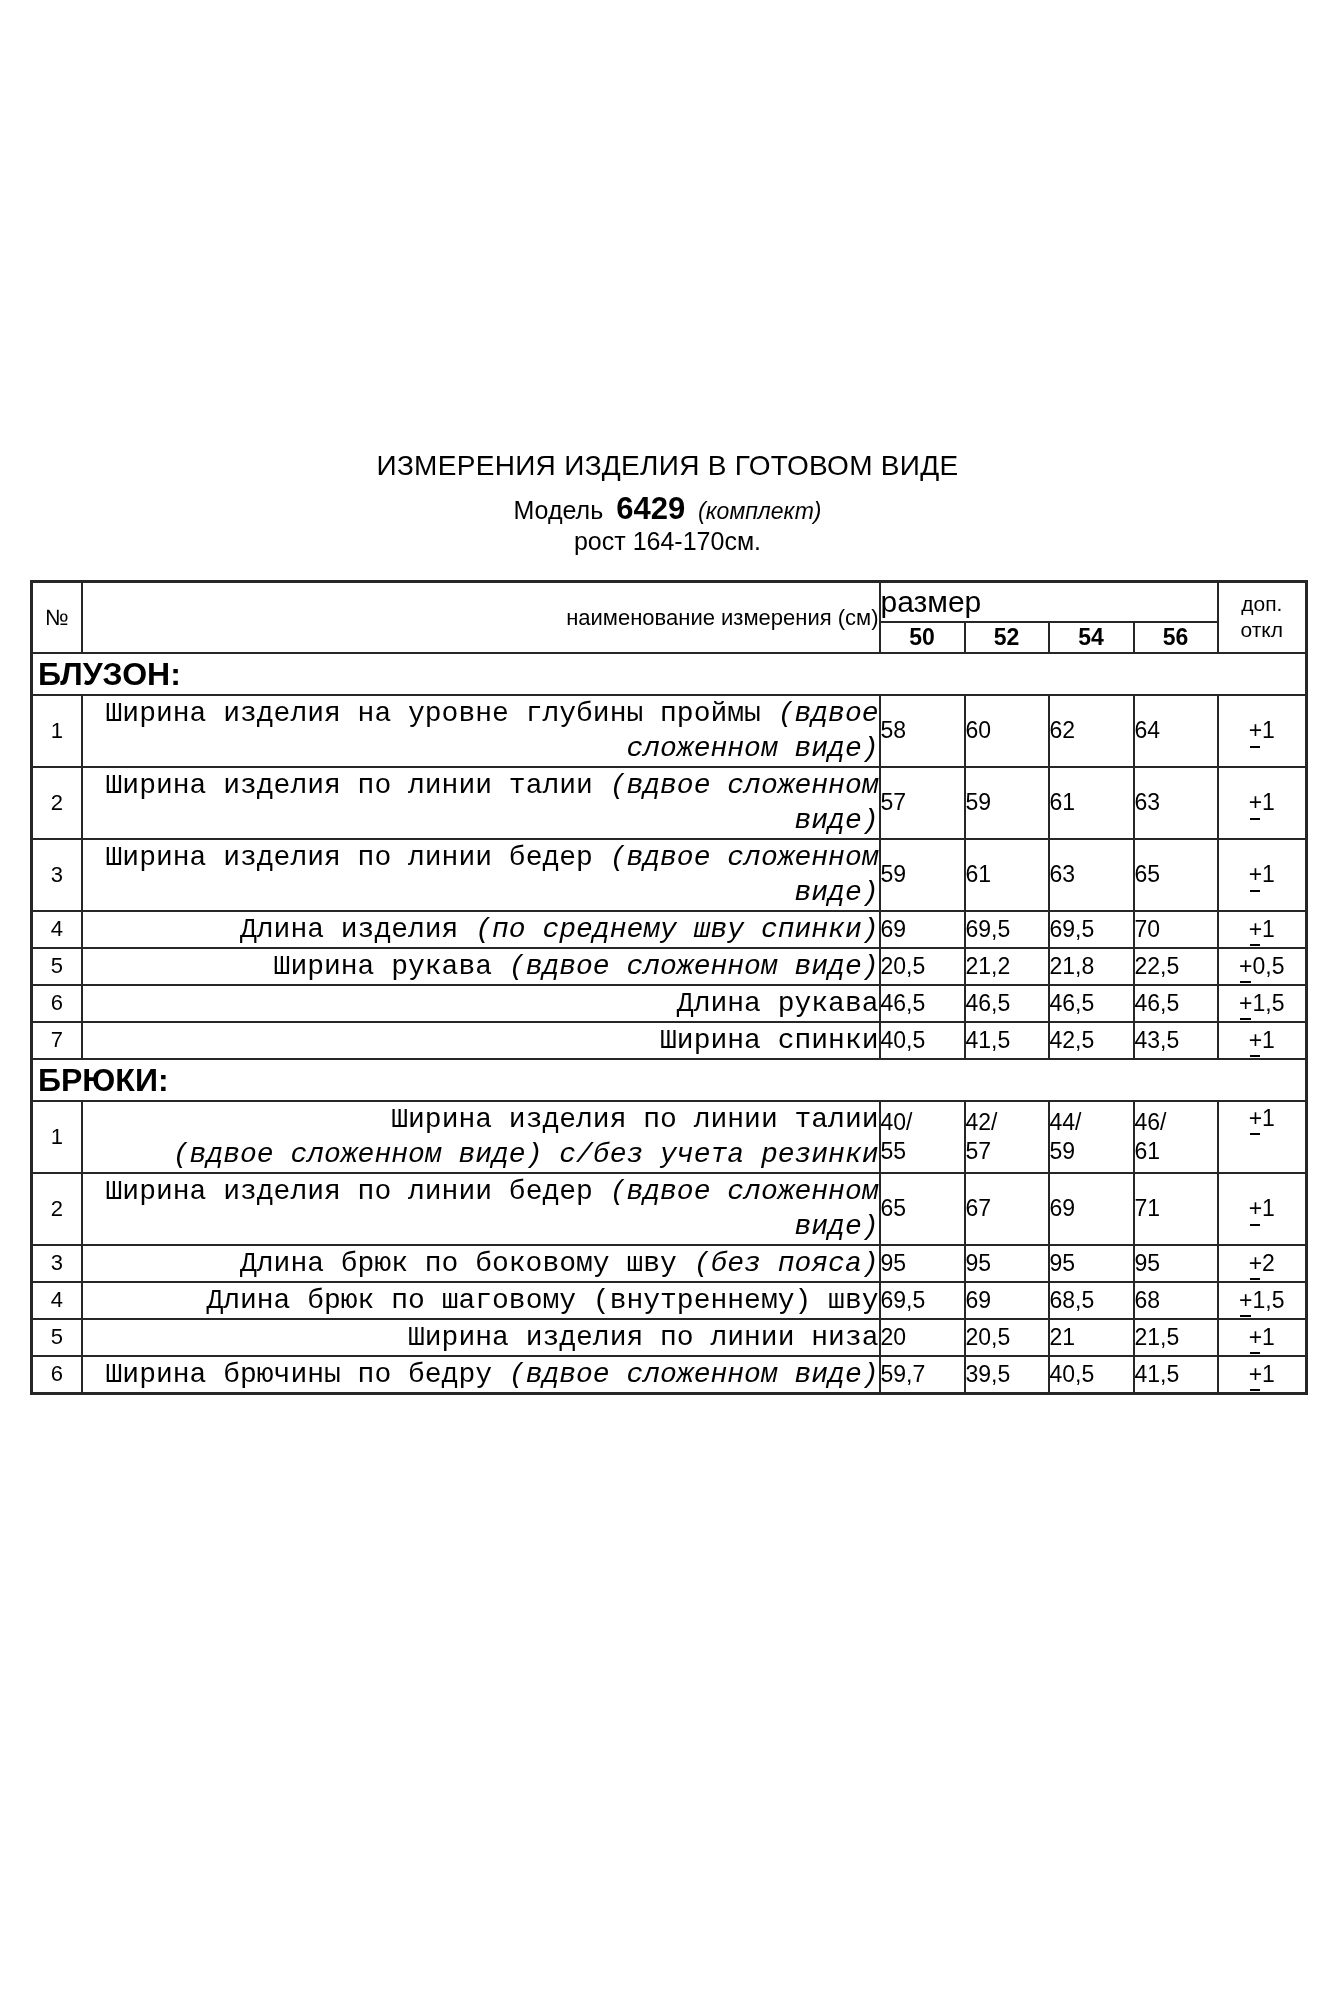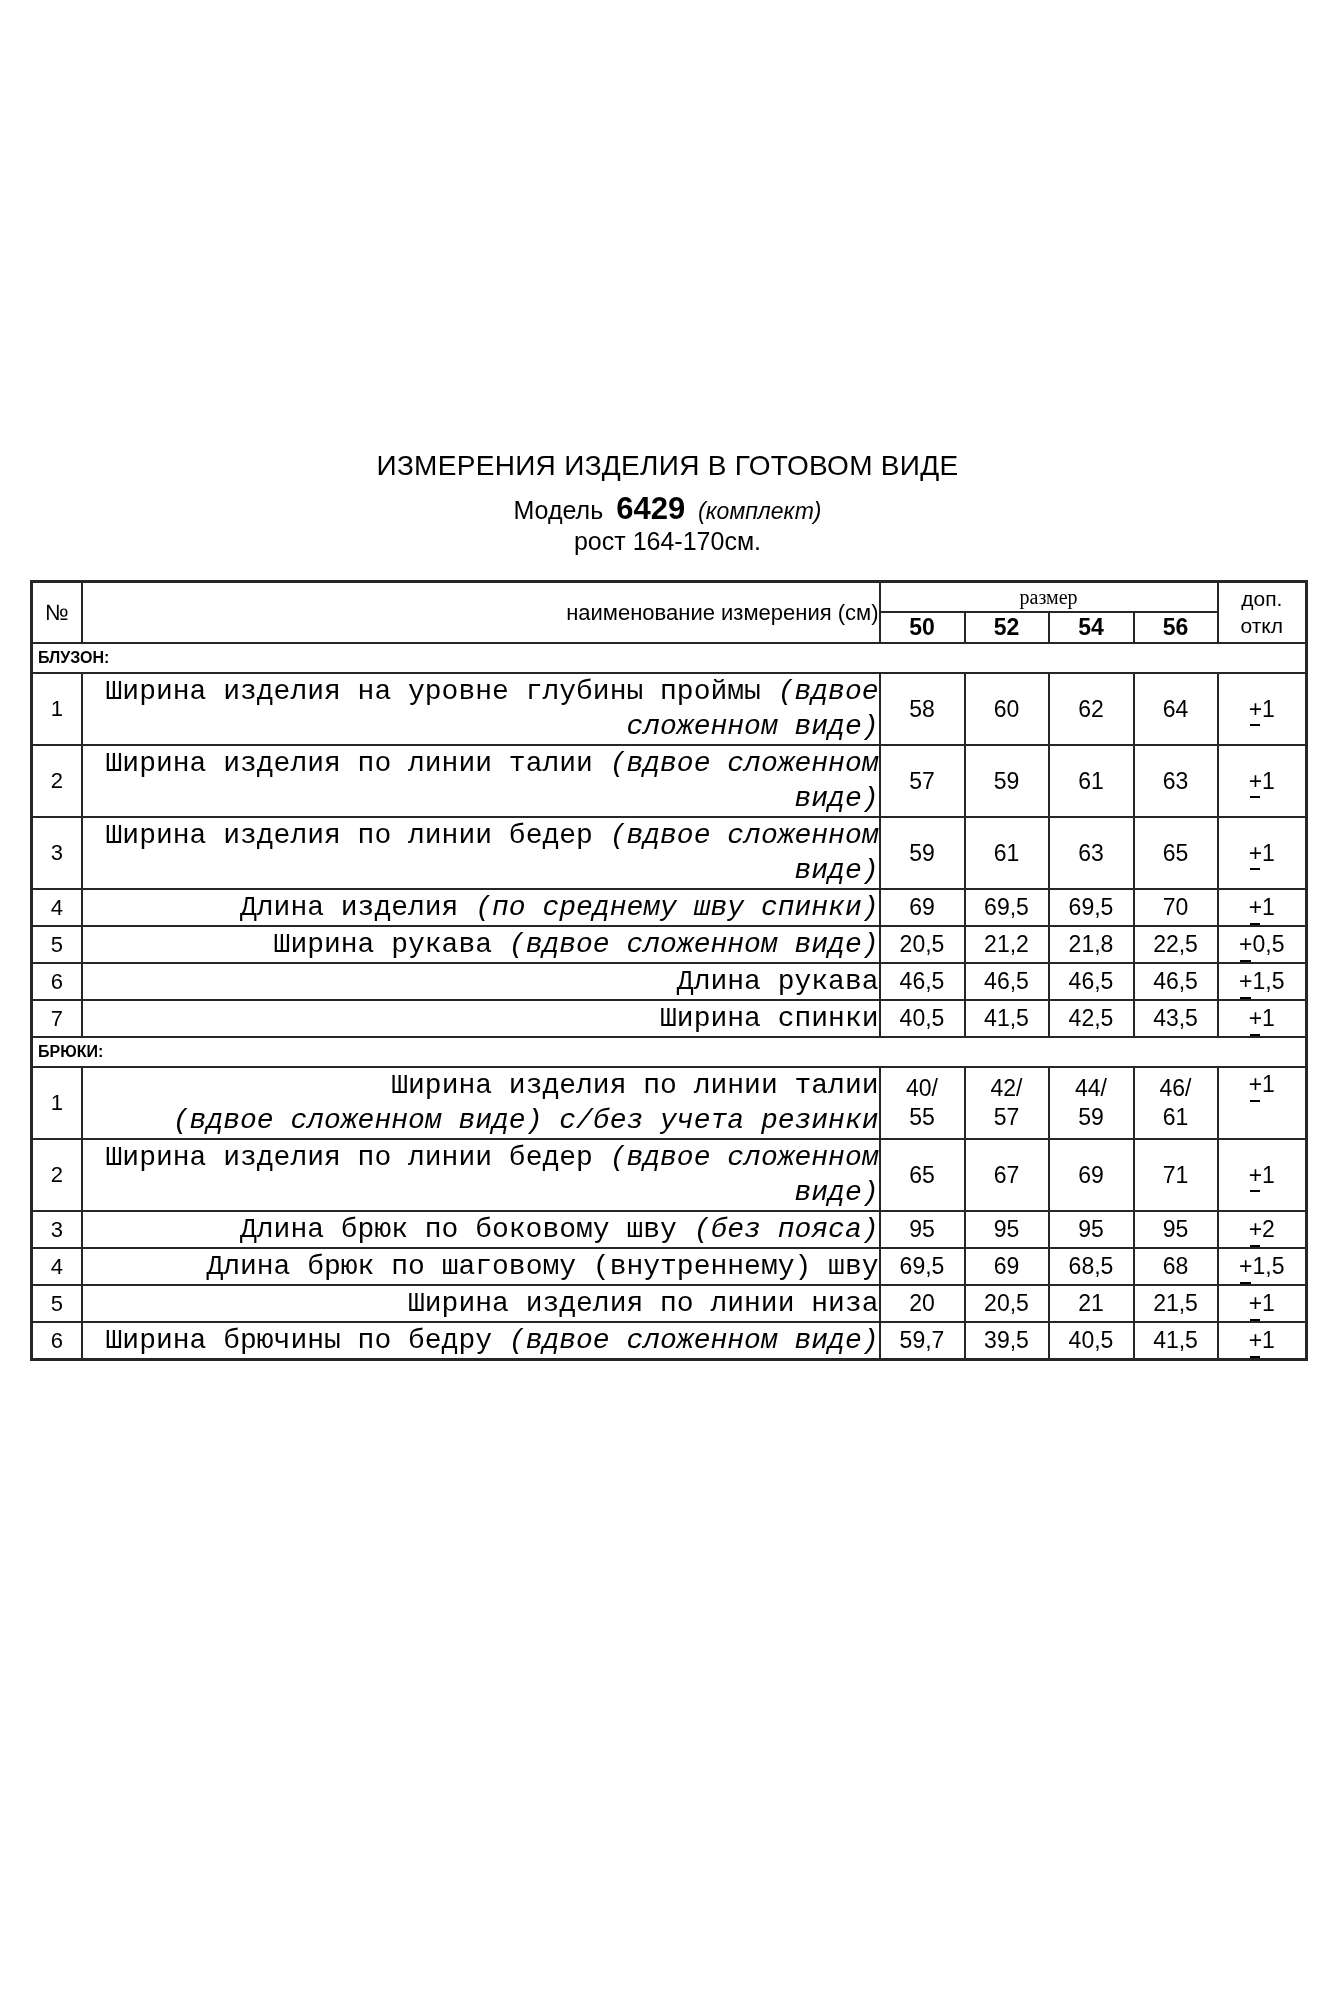--- a/index.html
+++ b/index.html
@@ -38,38 +38,38 @@
     border: 2px solid #262626;
     padding: 0;
     overflow: hidden;
     vertical-align: middle;
     line-height: 1.25;
   }
   tr.hdr-top td { height: 28px; }
   tr.hdr-sizes td { height: 29px; }
   .num-hdr { text-align: center; vertical-align: top; font-size: 22px; padding-top: 1px; }
   .name-hdr { text-align: right; vertical-align: top; font-size: 22px; padding-top: 3px; }
-  .size-hdr { text-align: center; font-size: 20px; font-family: Liberation Serif, serif; }
+  .size-hdr { text-align: left; font-size: 30px; }
   .tol-hdr { text-align: center; font-size: 21px; line-height: 1.35; margin-top: 12px; }
   .size-num { text-align: center; font-weight: bold; font-size: 23px; }
 
   tr.section-row td {
     height: 28px;
     font-weight: bold;
-    font-size: 16px;
+    font-size: 32px;
     text-align: left;
     padding-left: 5px;
   }
   tr.data-row td { height: 31px; }
   tr.data-row.tall-row td { height: 66px; }
 
   .num-cell { text-align: center; font-size: 22px; }
   .name-cell { text-align: right; padding-left: 8px; font-size: 28px; line-height: 1.45; font-family: Liberation Mono, monospace; }
   .name-cell .it { font-style: italic; }
-  .val-cell { text-align: center; font-size: 23px; line-height: 1.4; }
+  .val-cell { font-size: 23px; line-height: 1.4; }
   .tol-cell { text-align: center; font-size: 23px; }
   .tol-cell.vtop { vertical-align: top; padding-top: 2px; }
 
   .pm { position: relative; display: inline-block; }
   .pm::after {
     content: "";
     position: absolute;
     left: 1px; right: 2px;
     bottom: -3px;
     height: 2px;

